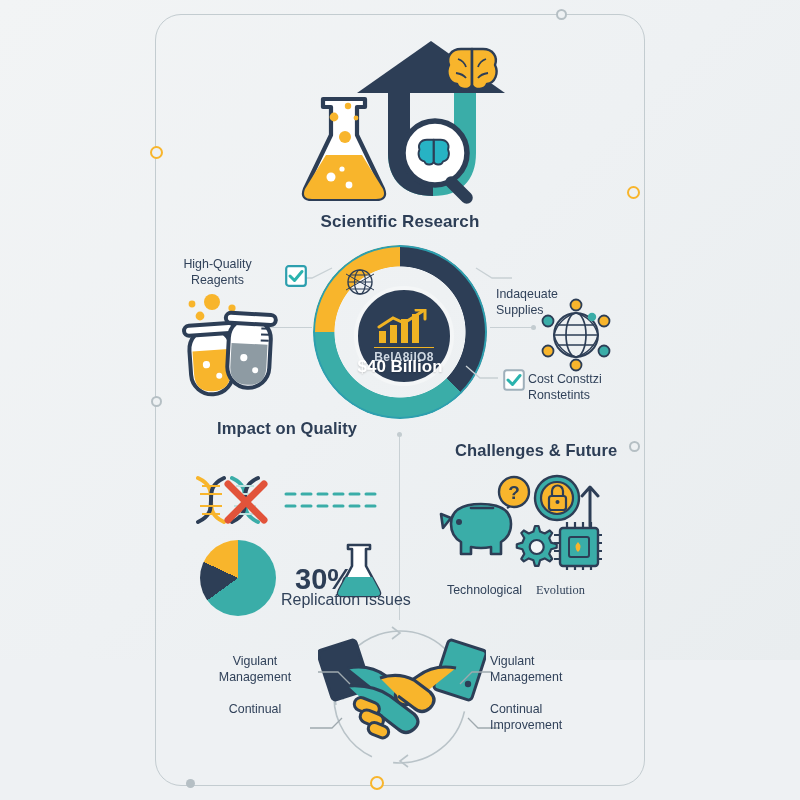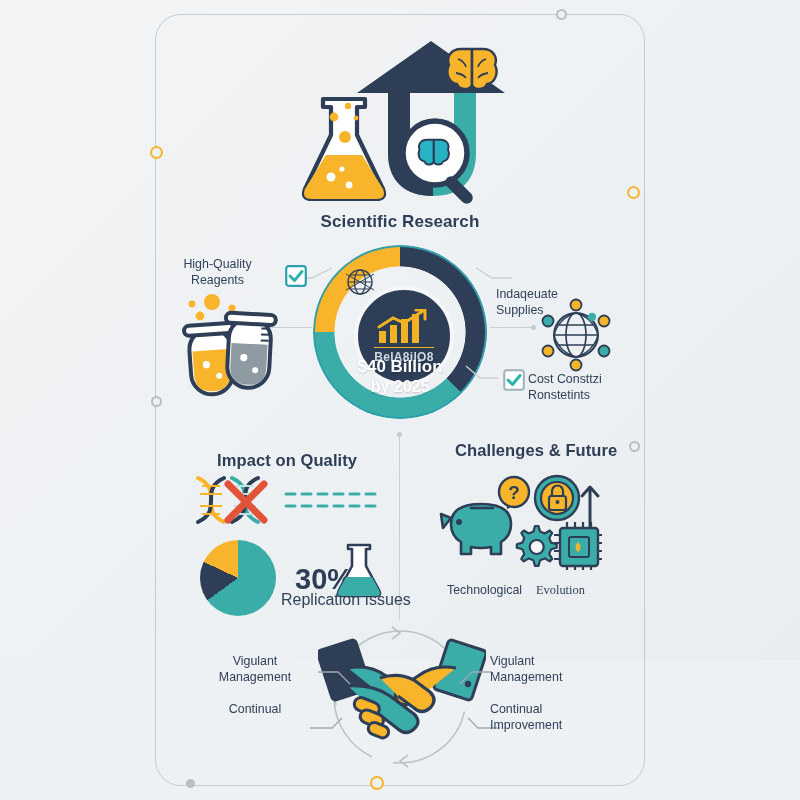--- a/index.html
+++ b/index.html
@@ -145,21 +145,20 @@
         <rect x="15" y="16" width="7" height="18" fill="#f0b323"></rect>
         <rect x="26" y="10" width="7" height="24" fill="#f0b323"></rect>
         <rect x="37" y="5" width="7" height="29" fill="#f0b323"></rect>
         <path d="M4 18 L18 9 L29 14 L48 2" stroke="#f0b323" stroke-width="3" fill="none" stroke-linecap="round"></path>
         <path d="M41 1 L50 1 L50 10" stroke="#f0b323" stroke-width="3" fill="none" stroke-linecap="round"></path>
       </svg>
       <div id="donut-center-sub">BelA8ilO8</div>
     </div>
     <div id="donut-bignum">
       <span>$40 Billion</span>
-      <span class="sub">by 2025</span>
     </div>
 
     <svg style="position:absolute;left:30px;top:20px;" width="34" height="34" viewBox="0 0 34 34">
       <circle cx="17" cy="17" r="12" fill="none" stroke="#2d3e56" stroke-width="1.4"></circle>
       <ellipse cx="17" cy="17" rx="5.5" ry="12" fill="none" stroke="#2d3e56" stroke-width="1.2"></ellipse>
       <path d="M5 17 H29 M7 10 H27 M7 24 H27" stroke="#2d3e56" stroke-width="1.1"></path>
       <path d="M3 9 L31 25 M3 25 L31 9" stroke="#2d3e56" stroke-width="1"></path>
     </svg>
   </div>
 
@@ -221,21 +220,21 @@
     <circle cx="68" cy="56" r="5.5" fill="#3aada8" stroke="#2d3e56" stroke-width="1.8"></circle>
     <circle cx="40" cy="70" r="5.5" fill="#f8b52c" stroke="#2d3e56" stroke-width="1.8"></circle>
     <circle cx="12" cy="56" r="5.5" fill="#f8b52c" stroke="#2d3e56" stroke-width="1.8"></circle>
     <circle cx="12" cy="26" r="5.5" fill="#3aada8" stroke="#2d3e56" stroke-width="1.8"></circle>
     <circle cx="56" cy="22" r="4.2" fill="#3aada8"></circle>
   </svg>
 
   <div class="conn v" style="left:399px;top:435px;height:185px;"></div>
   <div class="tick" style="left:397px;top:432px;"></div>
 
-  <div class="sect-title" style="left:217px;top:419px;margin-top:32px;">Impact on Quality</div>
+  <div class="sect-title" style="left:217px;top:419px;">Impact on Quality</div>
 
   <svg style="position:absolute;left:186px;top:472px;" width="195" height="60" viewBox="0 0 195 60">
     <g>
       <path d="M12 6 C38 18 12 38 38 50" stroke="#f8b52c" stroke-width="4" fill="none" stroke-linecap="round"></path>
       <path d="M38 6 C12 18 38 38 12 50" stroke="#2d3e56" stroke-width="4" fill="none" stroke-linecap="round"></path>
       <path d="M16 14 H34 M14 22 H36 M14 34 H36 M16 42 H34" stroke="#f8b52c" stroke-width="2.2"></path>
       <path d="M46 6 C72 18 46 38 72 50" stroke="#3aada8" stroke-width="4" fill="none" stroke-linecap="round"></path>
       <path d="M72 6 C46 18 72 38 46 50" stroke="#2d3e56" stroke-width="4" fill="none" stroke-linecap="round"></path>
       <path d="M50 14 H68 M48 22 H70 M48 34 H70 M50 42 H68" stroke="#bfe3e1" stroke-width="2"></path>
     </g>

